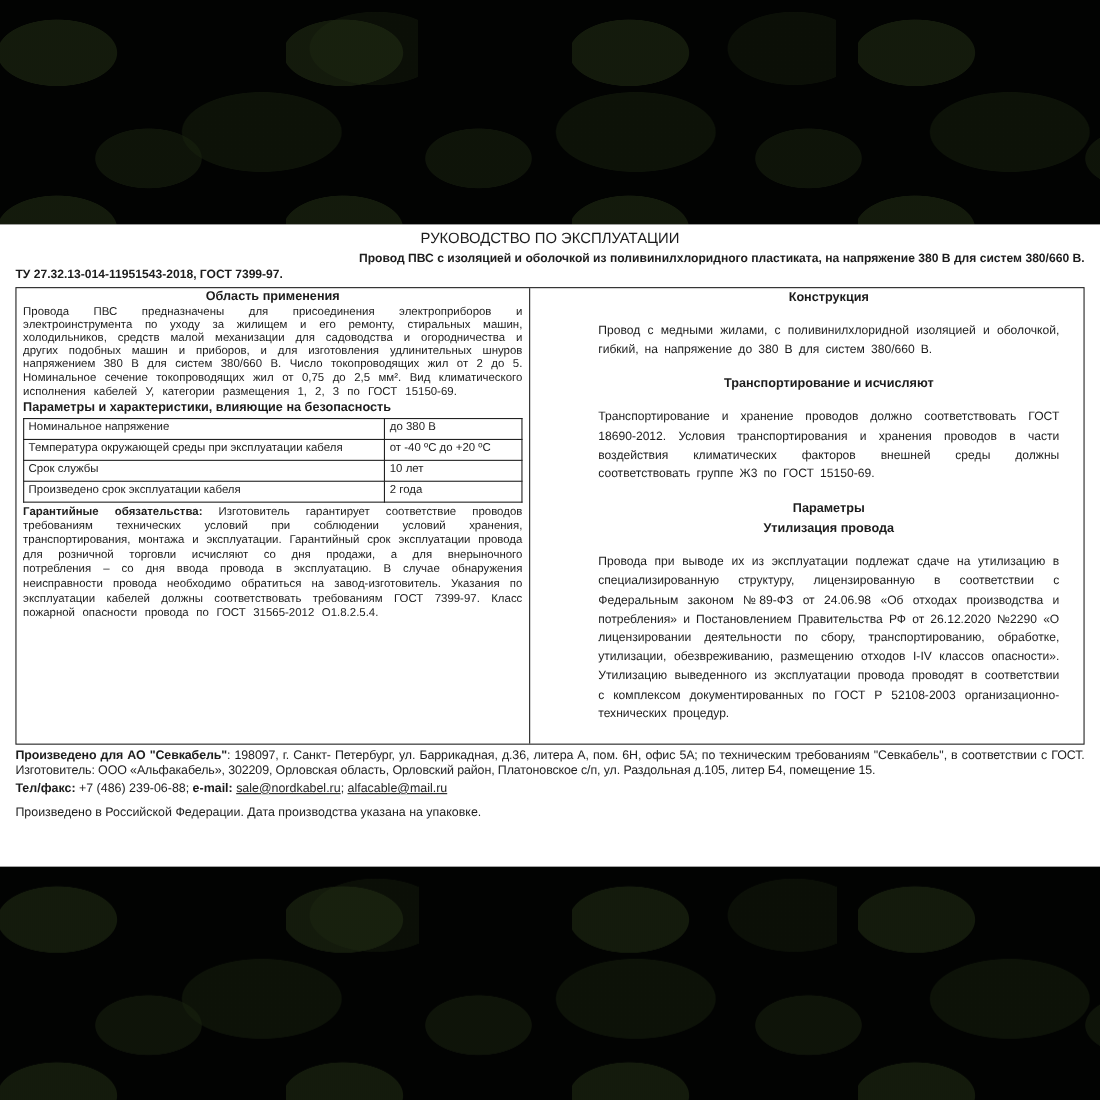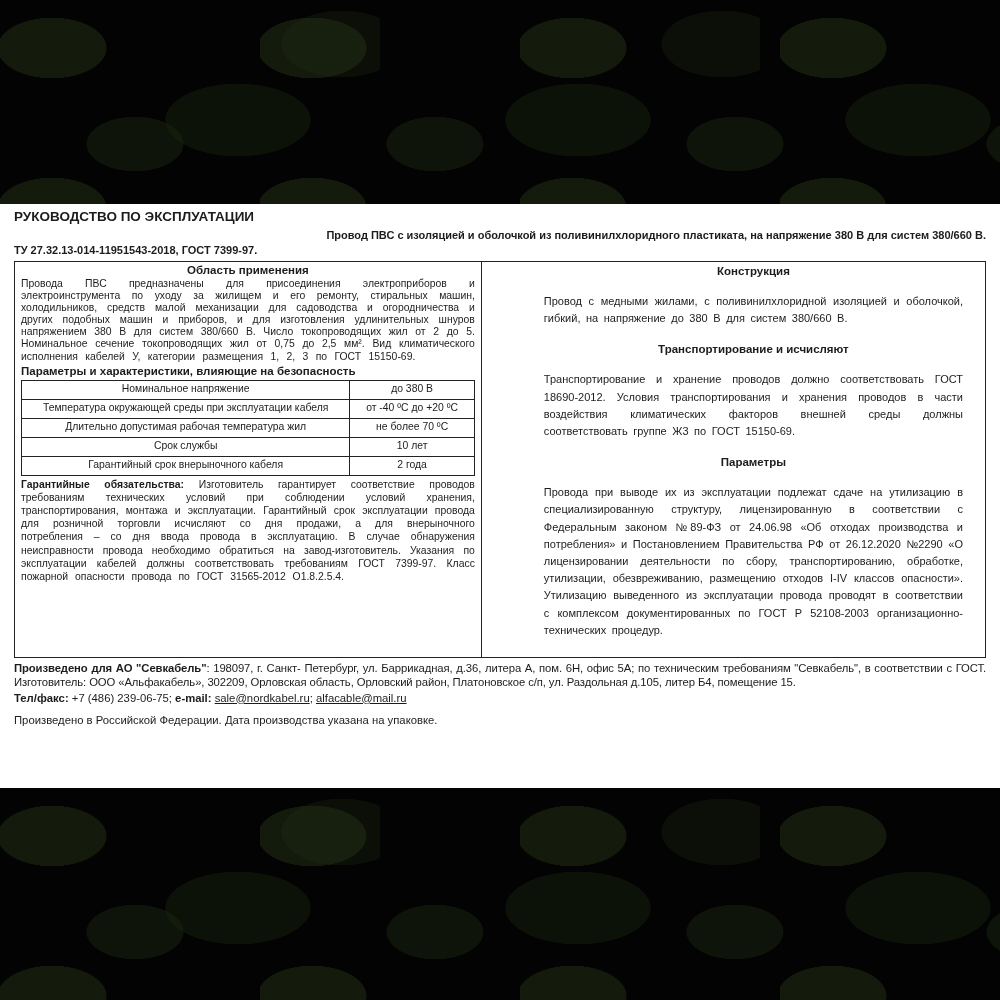--- a/index.html
+++ b/index.html
@@ -23,37 +23,37 @@
     background-repeat:repeat;
   }
   .band-top{height:204px;}
   .band-bottom{height:212px;}
 
   .paper{
     height:584px;background:#fff;box-sizing:border-box;
     padding:0 14px;color:#1c1c1c;overflow:hidden;
   }
 
-  .doc-title{padding-top:5px;text-align:left;font-weight:bold;font-size:13.5px;line-height:16px;}
+  .doc-title{padding-top:5px;text-align:center;font-weight:normal;font-size:13.5px;line-height:16px;}
   .doc-subtitle{text-align:right;font-weight:bold;font-size:11px;line-height:13px;margin-top:4px;}
   .doc-standard{text-align:left;font-weight:bold;font-size:11px;line-height:13px;margin-top:2px;}
 
   .box{display:flex;border:1.5px solid #222;margin-top:4px;gap:40px;}
   .col{box-sizing:border-box;}
   .col-left{width:50.2%;border-right:1.5px solid #222;padding:1px 6px 3px;}
   .col-right{width:49.8%;padding:1px 7px 3px;}
 
   .sec-h{font-weight:bold;font-size:11.5px;line-height:14px;}
   .tc{text-align:center;}
 
   .col-left .body{font-size:10.4px;line-height:12.1px;text-align:justify;word-spacing:4.5px;margin:1px 0 1px;}
   .params-table{width:100%;border-collapse:collapse;margin:2px 0 2px;}
   .params-table td{
     border:1px solid #222;font-size:10.4px;line-height:12.5px;
-    padding:2.5px 4px 3px;vertical-align:top;text-align:center;
+    padding:2.5px 4px 3px;vertical-align:top;
   }
   .params-table td.val{width:27.5%;}
   .warranty{font-size:10.4px;line-height:13.2px;text-align:justify;word-spacing:4px;margin:2px 0 0;}
 
   .col-right .body{font-size:11px;line-height:17.2px;text-align:justify;word-spacing:2.5px;margin:15px;}
   .col-right .sec-h{margin:5px 0 2px;}
   .col-right .sec-h:first-child{margin-top:1px;}
 
   .footer{margin-top:4px;}
   .footer p{margin:0;}
@@ -85,50 +85,47 @@
           <tbody>
               <tr>
                 <td>Номинальное напряжение</td>
                 <td class="val">до 380 В</td>
               </tr>
               <tr>
                 <td>Температура окружающей среды при эксплуатации кабеля</td>
                 <td class="val">от -40 ºС до +20 ºС</td>
               </tr>
               <tr>
-                <td>Длительно допустимая рабочая температура жил</td>
-                <td class="val">не более 70 ºС</td>
-              </tr>
-              <tr>
                 <td>Срок службы</td>
                 <td class="val">10 лет</td>
               </tr>
               <tr>
-                <td>Гарантийный срок внерыночного кабеля</td>
+                <td>Произведено срок эксплуатации кабеля</td>
                 <td class="val">2 года</td>
               </tr>
             </tbody>
         </table>
         <p class="warranty"><b>Гарантийные обязательства:</b> <span>Изготовитель гарантирует соответствие проводов требованиям технических условий при соблюдении условий хранения, транспортирования, монтажа и эксплуатации. Гарантийный срок эксплуатации провода для розничной торговли исчисляют со дня продажи, а для внерыночного потребления – со дня ввода провода в эксплуатацию. В случае обнаружения неисправности провода необходимо обратиться на завод-изготовитель. Указания по эксплуатации кабелей должны соответствовать требованиям ГОСТ 7399-97. Класс пожарной опасности провода по ГОСТ 31565-2012 О1.8.2.5.4.</span></p>
       </div>
 
       <div class="col col-right">
         <div class="sec-h tc">Конструкция</div>
         <p class="body">Провод с медными жилами, с поливинилхлоридной изоляцией и оболочкой, гибкий, на напряжение до 380 В для систем 380/660 В.</p>
         <div class="sec-h tc">Транспортирование и исчисляют</div>
         <p class="body">Транспортирование и хранение проводов должно соответствовать ГОСТ 18690-2012. Условия транспортирования и хранения проводов в части воздействия климатических факторов внешней среды должны соответствовать группе Ж3 по ГОСТ 15150-69.</p>
         <div class="sec-h tc">Параметры</div>
+        <div class="sec-h tc">Утилизация провода</div>
         <p class="body">Провода при выводе их из эксплуатации подлежат сдаче на утилизацию в специализированную структуру, лицензированную в соответствии с Федеральным законом №89-ФЗ от 24.06.98 «Об отходах производства и потребления» и Постановлением Правительства РФ от 26.12.2020 №2290 «О лицензировании деятельности по сбору, транспортированию, обработке, утилизации, обезвреживанию, размещению отходов I-IV классов опасности». Утилизацию выведенного из эксплуатации провода проводят в соответствии с комплексом документированных по ГОСТ Р 52108-2003 организационно-технических процедур.</p>
       </div>
 
     </div>
 
     <div class="footer">
       <p class="f-line1"><b>Произведено для АО "Севкабель"</b><span>: 198097, г. Санкт- Петербург, ул. Баррикадная, д.36, литера А, пом. 6Н, офис 5А; по техническим требованиям "Севкабель", в соответствии с ГОСТ. Изготовитель: ООО «Альфакабель», 302209, Орловская область, Орловский район, Платоновское с/п, ул. Раздольная д.105, литер Б4, помещение 15.</span></p>
-      <p class="f-line2"><b>Тел/факс:</b> <span>+7 (486) 239-06-75;</span> <b>e-mail:</b> <a class="mail">sale@nordkabel.ru</a><span>;</span> <a class="mail">alfacable@mail.ru</a></p>
+      <p class="f-line2"><b>Тел/факс:</b> <span>+7 (486) 239-06-88;</span> <b>e-mail:</b> <a class="mail">sale@nordkabel.ru</a><span>;</span> <a class="mail">alfacable@mail.ru</a></p>
       <p class="f-line2 made-in">Произведено в Российской Федерации. Дата производства указана на упаковке.</p>
     </div>
 
   </div>
 
   <div class="band band-bottom"></div>
 
 </div>
 
 </body></html>

